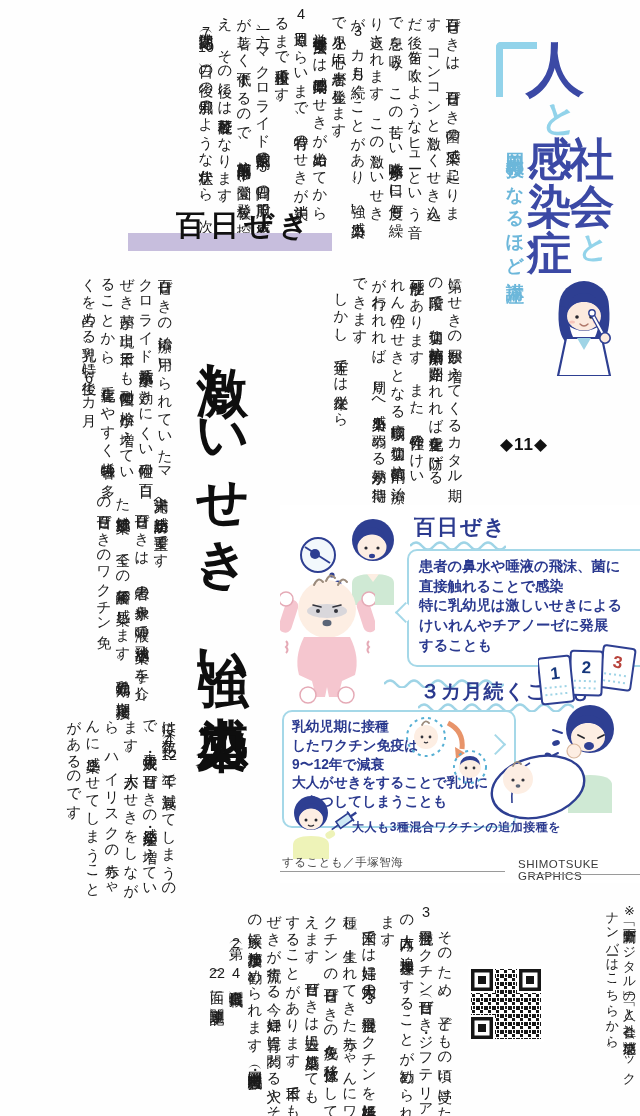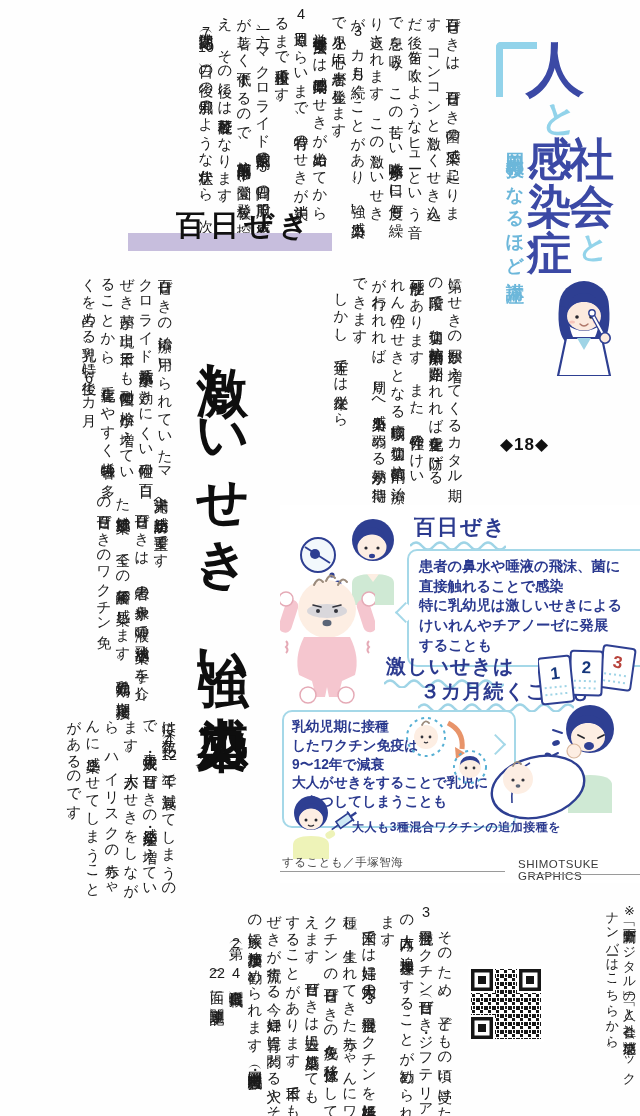--- a/index.html
+++ b/index.html
@@ -118,21 +118,21 @@
       <ellipse cx="50" cy="46" rx="3" ry="1.6" fill="#f6c4ba"></ellipse>
     <path d="M34 48q4 4 8 0" stroke="#b0786a" stroke-width="1.4" fill="none" stroke-linecap="round"></path>
     <path d="M20 62 L56 62 L64 100 L12 100 Z" fill="#fff" stroke="#2e3f92" stroke-width="2.2"></path>
     <path d="M31 62 L45 62 L38 74 Z" fill="#9fd4e6"></path>
     <line x1="58" y1="60" x2="46" y2="38" stroke="#2e3f92" stroke-width="4.6" stroke-linecap="round"></line>
     <line x1="58" y1="60" x2="46" y2="38" stroke="#fff" stroke-width="2" stroke-linecap="round"></line>
     <circle cx="46" cy="37" r="3.2" fill="#fff" stroke="#2e3f92" stroke-width="1.4"></circle>
     <circle cx="59" cy="62" r="5.2" fill="#fceade" stroke="#2e3f92" stroke-width="1.6"></circle>
   </svg>
 
-  <div class="mh-badge" style="left:500px;top:434px;">◆18◆</div>
+  <div class="mh-badge" style="left:500px;top:434px;">◆11◆</div>
 </div>
 
 <div class="info">
 
   <svg class="abs" style="left:60px;top:10px;" width="62" height="90" viewBox="0 0 62 90">
     <circle cx="33" cy="25" r="21" fill="#2e3f92"></circle>
     <ellipse cx="32" cy="32" rx="14.5" ry="12.5" fill="#fdeee3"></ellipse>
     <path d="M18 28c1-11 7-16 14-16s13 5 14 16c-4-7-9-9-14-9s-10 2-14 9z" fill="#2e3f92"></path>
     <circle cx="26" cy="33" r="1.6" fill="#26272e"></circle>
       <circle cx="38" cy="33" r="1.6" fill="#26272e"></circle>
@@ -176,21 +176,20 @@
     <path d="M0 5 q6 -7 12 0 t12 0 t12 0 t12 0 t12 0 t12 0 t12 0 t12 0" stroke="#9fd4e6" stroke-width="2.4" fill="none"></path>
   </svg>
 
   <div class="bubble" style="left:127px;top:44px;width:226px;height:102px;">患者の鼻水や唾液の飛沫、菌に
 直接触れることで感染
 特に乳幼児は激しいせきによる
 けいれんやチアノーゼに発展
 することも</div>
   <div class="tail" style="left:118px;top:100px;transform:rotate(45deg);"></div>
 
-  <div class="cap" style="left:106px;top:148px;">激しいせきは</div>
   <svg class="abs" style="left:104px;top:174px;" width="120" height="9">
     <path d="M0 5 q6 -7 12 0 t12 0 t12 0 t12 0 t12 0 t12 0 t12 0 t12 0 t12 0 t12 0" stroke="#9fd4e6" stroke-width="2.4" fill="none"></path>
   </svg>
   <div class="cap" style="left:140px;top:173px;">３カ月続くことも</div>
   <svg class="abs" style="left:138px;top:198px;" width="156" height="9">
     <path d="M0 5 q6 -7 12 0 t12 0 t12 0 t12 0 t12 0 t12 0 t12 0 t12 0 t12 0 t12 0 t12 0 t12 0 t12 0" stroke="#9fd4e6" stroke-width="2.4" fill="none"></path>
   </svg>
 
   <svg class="abs" style="left:258px;top:130px;" width="102" height="78" viewBox="0 0 102 78">
     <g transform="rotate(8 79 40)">

